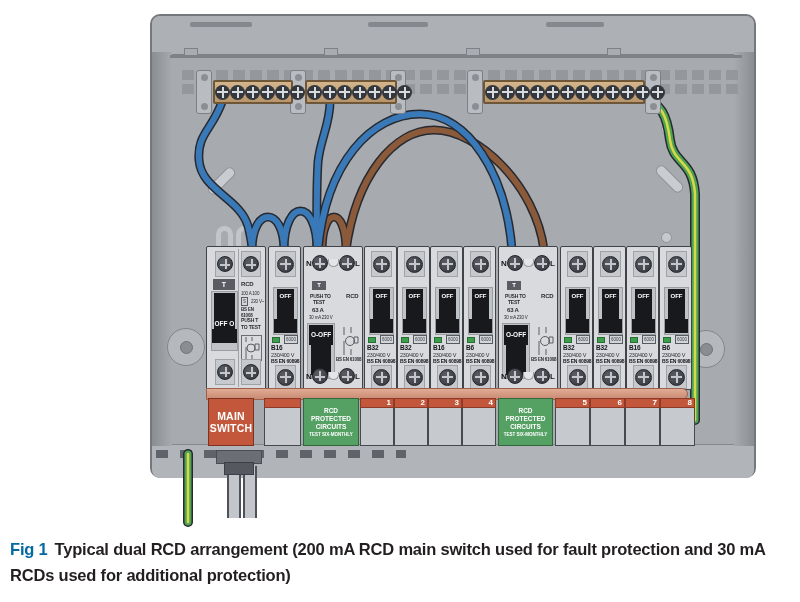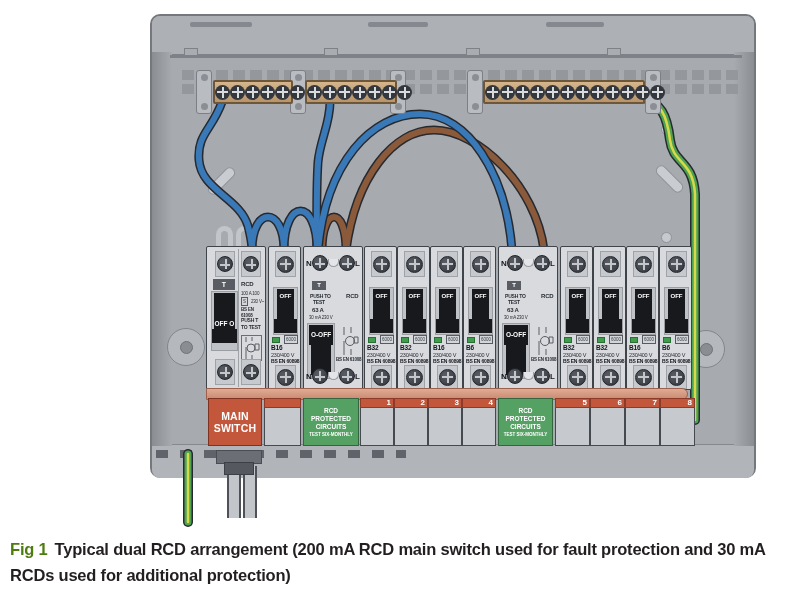--- a/index.html
+++ b/index.html
@@ -62,21 +62,21 @@
   .cell-green{background:#55a164;border-color:#33663f;color:#fff;text-align:center;display:flex;flex-direction:column;align-items:center;justify-content:center;}
   .cell-green .g1{font-size:6.5px;font-weight:bold;line-height:8px;}
   .cell-green .g4{font-size:4.5px;font-weight:bold;line-height:7px;}
 
   
   .gland1{left:216px;top:450px;width:46px;height:14px;background:#6b6f75;border:1px solid #4a4d53;box-sizing:border-box;}
   .gland2{left:224px;top:462px;width:30px;height:13px;background:#55585e;border:1px solid #3c3f45;box-sizing:border-box;}
 
   
   .caption{left:10px;top:536px;width:778px;font-size:16.5px;font-weight:bold;line-height:26px;color:#231f20;letter-spacing:-0.2px;}
-  .figlab{color:#4d7c0f;margin-right:7px;}
+  .figlab{color:#0369a1;margin-right:7px;}
 
   svg.wires{position:absolute;left:0;top:0;pointer-events:none;}
   .wout{fill:none;stroke:#262a30;stroke-width:9;stroke-linecap:round;}
   .wblue{fill:none;stroke:#3a79b7;stroke-width:6;stroke-linecap:round;}
   .wbrown{fill:none;stroke:#8b5a3b;stroke-width:6;stroke-linecap:round;}
   .eout{fill:none;stroke:#262a30;stroke-width:10;stroke-linecap:round;}
   .egreen{fill:none;stroke:#4fa352;stroke-width:7;stroke-linecap:round;}
   .eyellow{fill:none;stroke:#d8d94a;stroke-width:2.5;stroke-linecap:round;}
   .cout{fill:none;stroke:#4e5157;stroke-width:14;}
   .cgrey{fill:none;stroke:#c2c5ca;stroke-width:10;}
@@ -442,21 +442,21 @@
       <span>230/400 V</span><br>
       <b style="font-size:5px;">BS EN 60898</b>
     </div>
     <div class="abs recess" style="left:6px;top:118px;width:21px;height:24px;">
         <span class="screw"></span>
       </div>
   </div>
 
   <div class="abs busbar"></div>
 
-  <div class="abs cell cell-red" style="left:208px;width:54px;">
+  <div class="abs cell cell-red" style="left:208px;width:46px;">
     <span>MAIN</span>
     <span>SWITCH</span>
   </div>
   <div class="abs cell" style="left:264px;width:37px;">
       <span class="tab"></span>
     </div>
   <div class="abs cell cell-green" style="left:303px;width:56px;">
     <span class="g1">RCD</span>
     <span class="g1">PROTECTED</span>
     <span class="g1">CIRCUITS</span>

